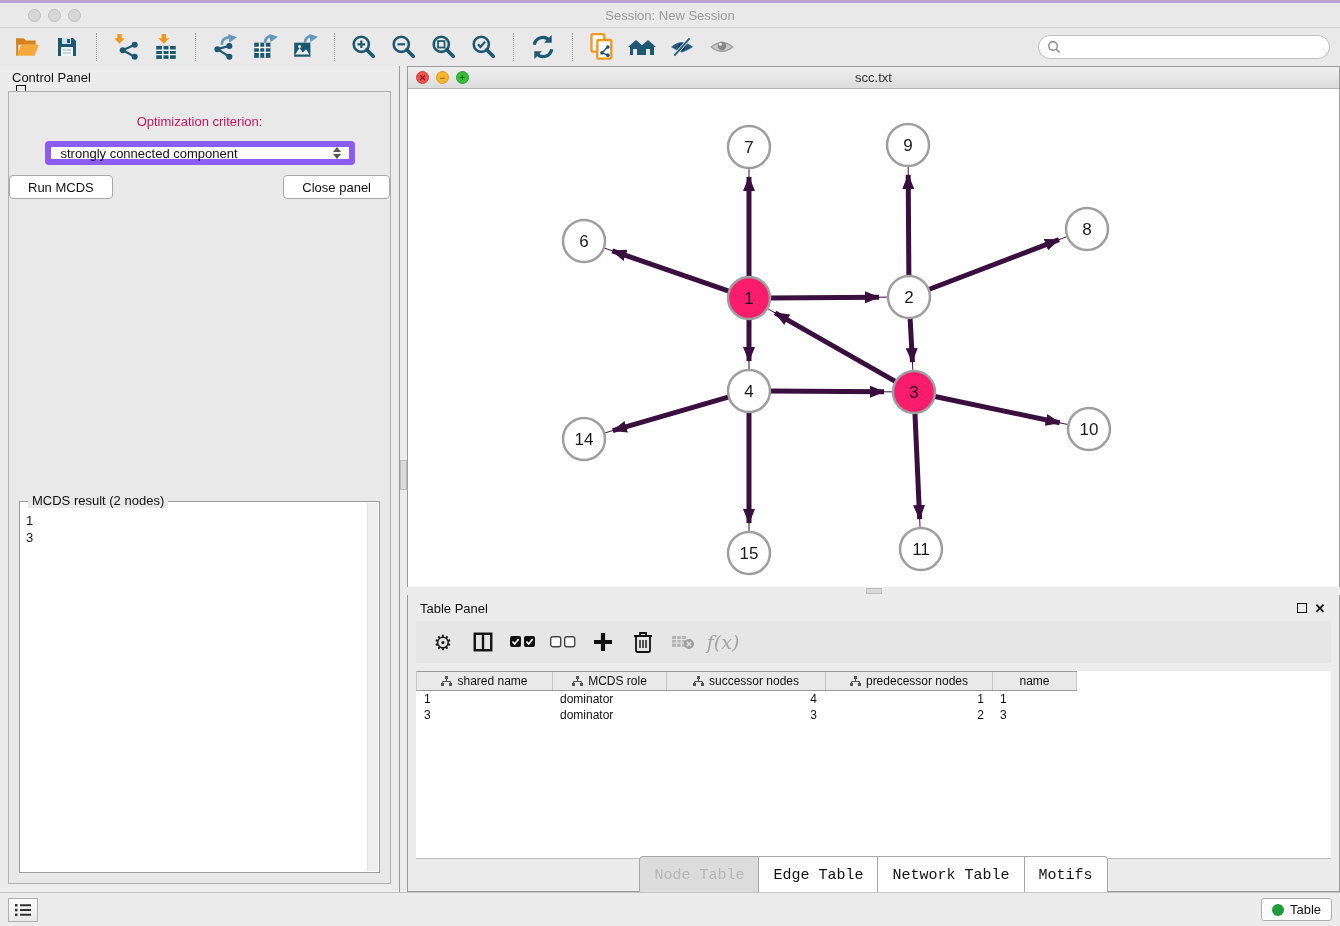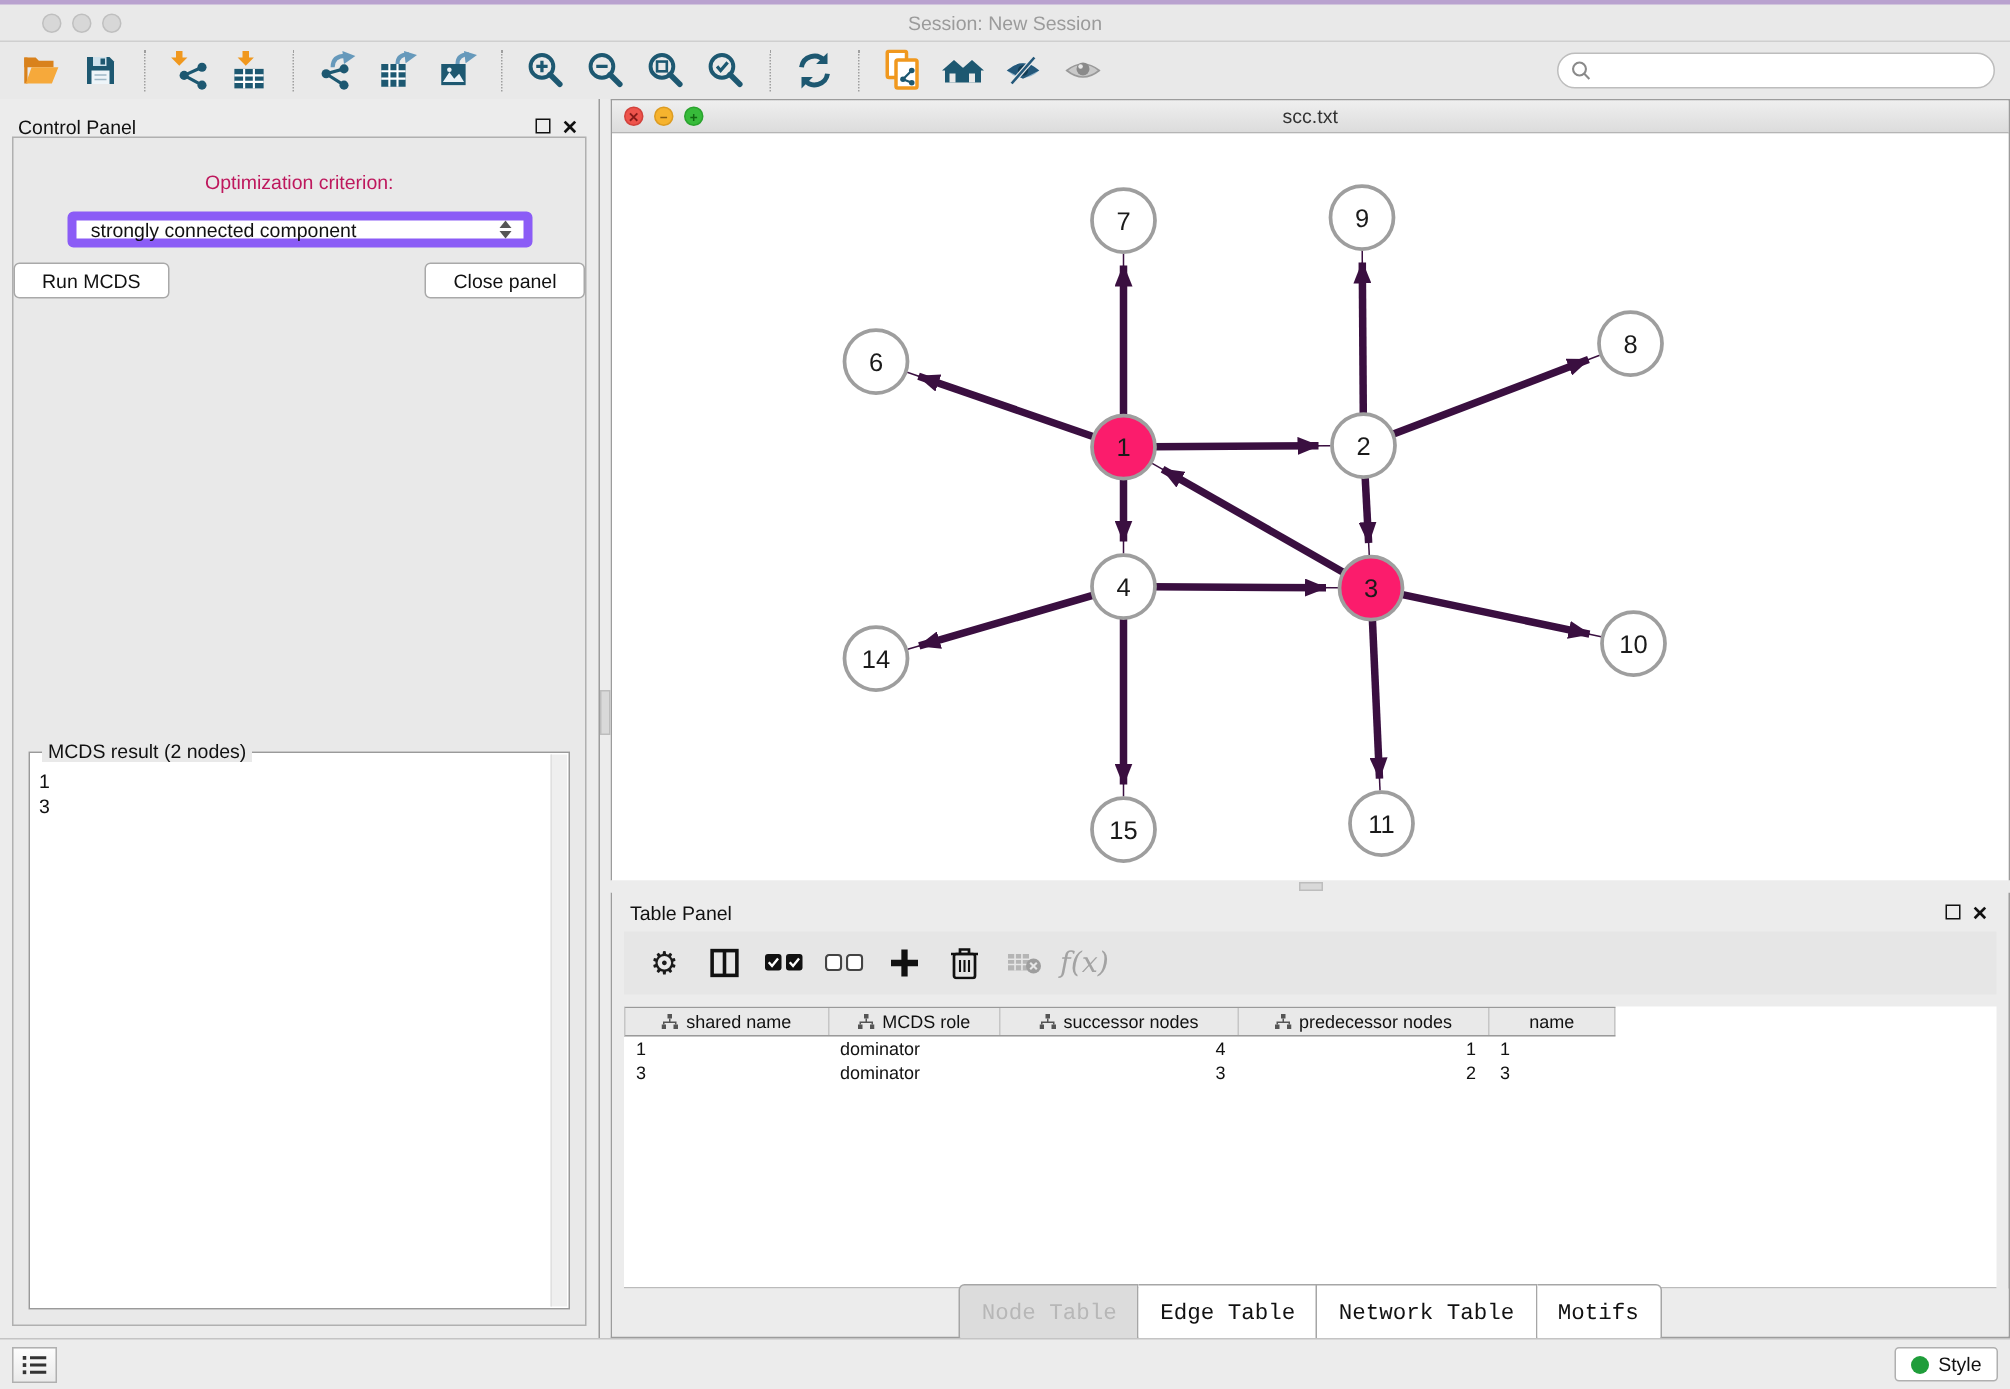--- a/index.html
+++ b/index.html
@@ -19,21 +19,21 @@
   .tsep { width:1px; height:28px; border-left:1px dotted #9f9f9f; margin:0 6px; }
   .tb-spacer { flex:1; }
   .searchbox { width:292px; height:24px; background:#fff; border:1px solid #bdbdbd; border-radius:12px; display:flex; align-items:center; padding:0 8px; gap:5px; }
   .searchbox input { border:none; outline:none; flex:1; font-size:13px; background:transparent; font-family:"Liberation Sans",sans-serif; }
 
   
   .main { flex:1; display:flex; min-height:0; }
 
   
   .control-panel { width:400px; background:#ececec; border-right:1px solid #9c9c9c; display:flex; flex-direction:column; position:relative; }
-  .panel-head { height:26px; display:flex; align-items:flex-end; padding:4px 10px 0 12px; }
+  .panel-head { height:26px; display:flex; align-items:flex-start; padding:4px 10px 0 12px;flex-direction:column; }
   .panel-head .ptitle { font-size:13px; color:#111; flex:1; }
   .wbtn { display:flex; align-items:center; justify-content:center; width:18px; height:16px; color:#111; }
   .float-sq { width:10px; height:10px; border:1.5px solid #111; display:inline-block; }
   .close-x { font-size:13px; font-weight:bold; color:#111; }
   .cp-tabs { display:flex; justify-content:center; margin-top:6px; position:relative; z-index:2; }
   .cp-tab { height:22px; padding:0 16px; background:#fff; border:1px solid #a6a6a6; border-left-width:0; font-size:13px; color:#111; display:flex; align-items:center; }
   .cp-tab:first-child { border-left-width:1px; border-radius:4px 0 0 4px; }
   .cp-tab.disabled-active { background:#e4e4e4; color:#b3b3b3; border-color:#b9b9b9; border-radius:0 4px 4px 0; }
   .cp-body { margin:-1px 8px 8px 8px; flex:1; background:#e9e9e9; border:1px solid #b0b0b0; position:relative; }
   .opt-label { text-align:center; font-size:13px; color:#be185d; margin-top:22px; }
@@ -500,16 +500,16 @@
       <svg width="16" height="14" viewBox="0 0 16 14">
           <rect x="0" y="1" width="2.5" height="2.5" fill="#333"></rect>
           <rect x="0" y="5.8" width="2.5" height="2.5" fill="#333"></rect>
           <rect x="0" y="10.6" width="2.5" height="2.5" fill="#333"></rect>
           <path d="M5 2.2h11M5 7h11M5 11.8h11" stroke="#333" stroke-width="2"></path>
         </svg>
     </span>
     <span class="sb-spacer"></span>
     <span class="memory-btn">
       <span class="mem-dot"></span>
-      <span>Style</span>
+      <span>Table</span>
     </span>
   </div>
 </div>
 
 </body></html>

